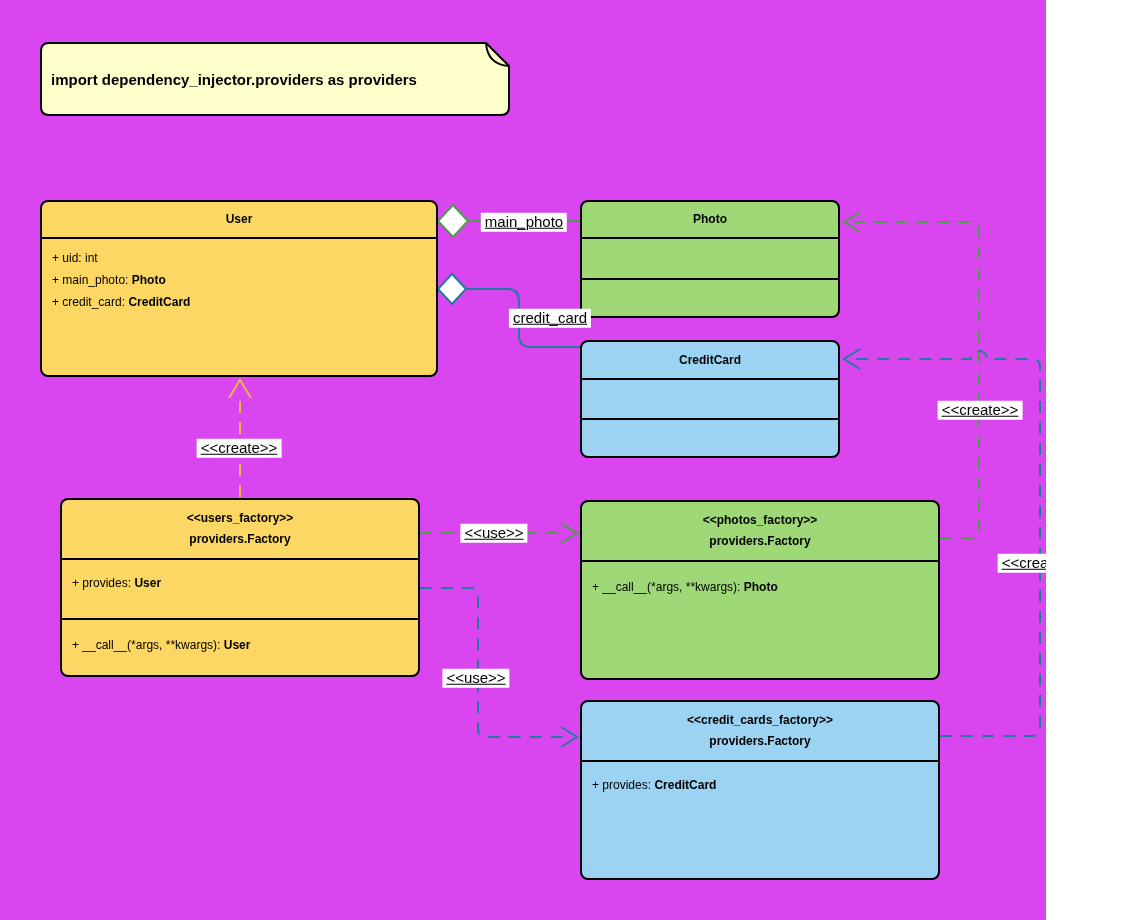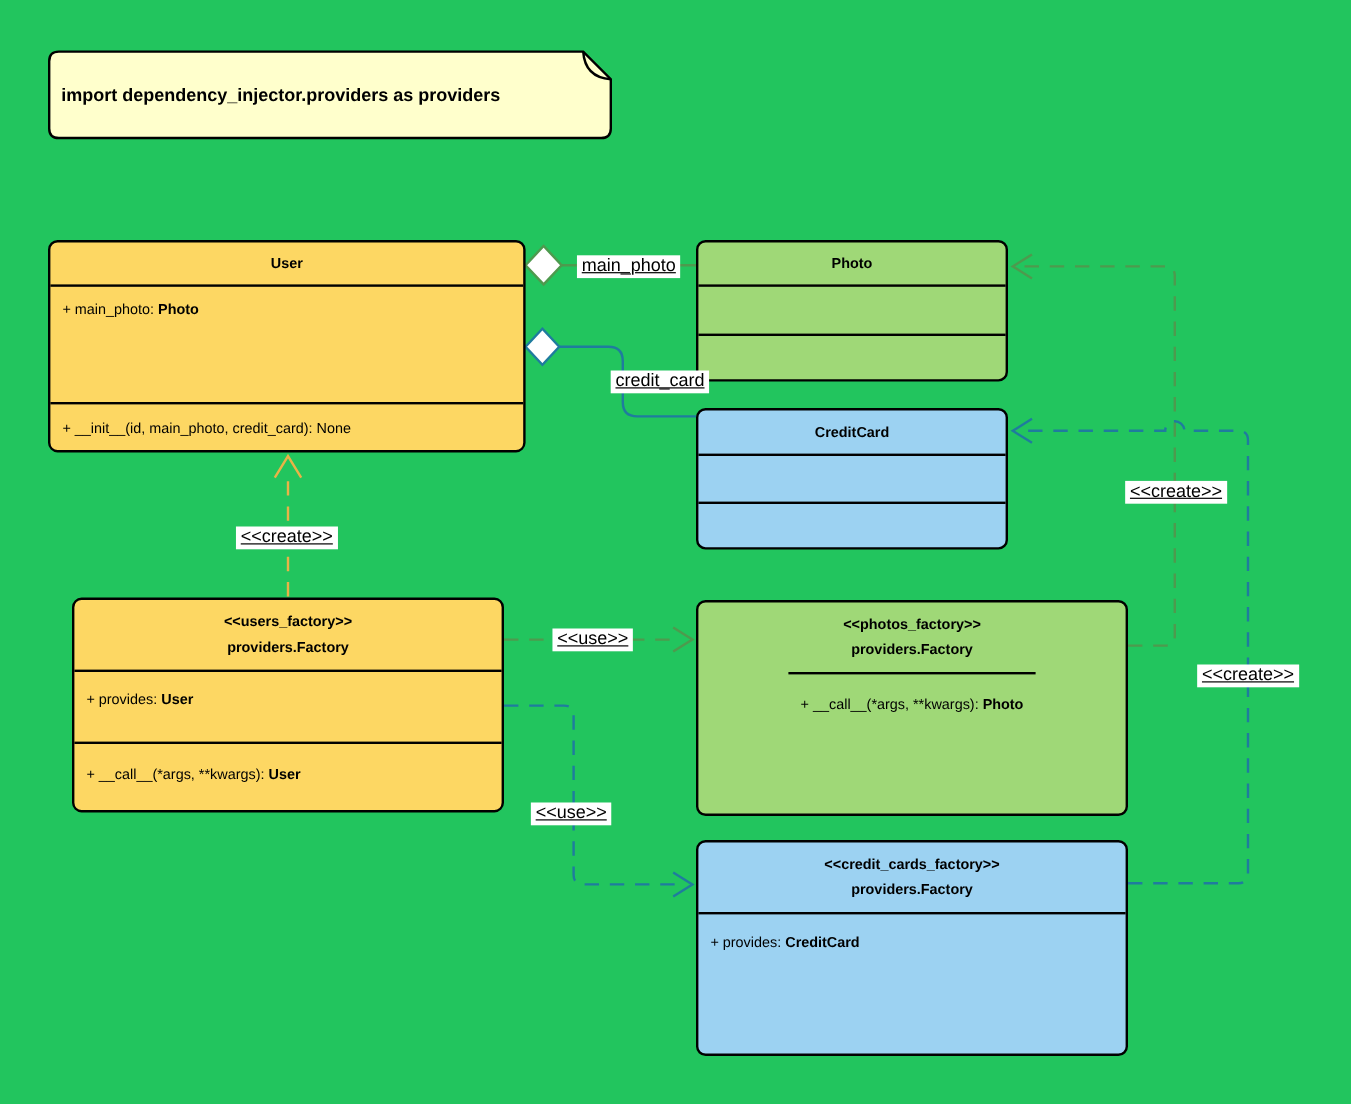--- a/index.html
+++ b/index.html
@@ -1,22 +1,22 @@
 <!DOCTYPE html>
 <html><head>
 <meta charset="utf-8">
 <style>
   * { box-sizing: border-box; margin: 0; padding: 0; }
   html, body { background: #fff; }
   body { font-family: "Liberation Sans", sans-serif; }
   .canvas {
     position: relative;
-    width: 1126px;
+    width: 1046px;
     height: 920px;
-    background: #22c55e;
+    background: #d946ef;
     overflow: hidden;
   }
   svg.edges {
     position: absolute;
     left: 0; top: 0;
     width: 1126px; height: 920px;
   }
   .uml {
     position: absolute;
     border: 2px solid #000;
@@ -98,24 +98,23 @@
 
   <div class="note-text">
     <span>import dependency_injector.providers as providers</span>
   </div>
 
   <div class="uml" style="left: 40px; top: 200px; width: 398px; height: 177px; background: rgb(253, 215, 99);">
     <div class="hdr" style="height:35px">
       <span>User</span>
     </div>
     <div class="cmp pad" style="height:98px">
+      <div class="ln"><span>+ uid: int</span><b></b></div>
       <div class="ln"><span>+ main_photo: </span><b>Photo</b></div>
-    </div>
-    <div class="cmp pad grow" style="padding-top:9px">
-      <div class="ln"><span>+ __init__(id, main_photo, credit_card): None</span><b></b></div>
+      <div class="ln"><span>+ credit_card: </span><b>CreditCard</b></div>
     </div>
   </div>
 
   <div class="uml" style="left: 580px; top: 200px; width: 260px; height: 118px; background: rgb(159, 216, 119);">
     <div class="hdr" style="height:35px">
       <span>Photo</span>
     </div>
     <div class="cmp" style="height:41px"></div>
     <div class="cmp grow"></div>
   </div>
@@ -134,21 +133,21 @@
       <span>providers.Factory</span>
     </div>
     <div class="cmp pad-f" style="height:60px">
       <div class="ln"><span>+ provides: </span><b>User</b></div>
     </div>
     <div class="cmp pad-m grow">
       <div class="ln"><span>+ __call__(*args, **kwargs): </span><b>User</b></div>
     </div>
   </div>
 
-  <div class="uml" style="left: 580px; top: 500px; width: 360px; height: 180px; background: rgb(159, 216, 119); align-items: center;">
+  <div class="uml" style="left: 580px; top: 500px; width: 360px; height: 180px; background: rgb(159, 216, 119);">
     <div class="hdr" style="height:58px">
       <span>&lt;&lt;photos_factory&gt;&gt;</span>
       <span>providers.Factory</span>
     </div>
     <div class="cmp pad-m grow">
       <div class="ln"><span>+ __call__(*args, **kwargs): </span><b>Photo</b></div>
     </div>
   </div>
 
   <div class="uml" style="left: 580px; top: 700px; width: 360px; height: 180px; background: rgb(156, 210, 242);">

